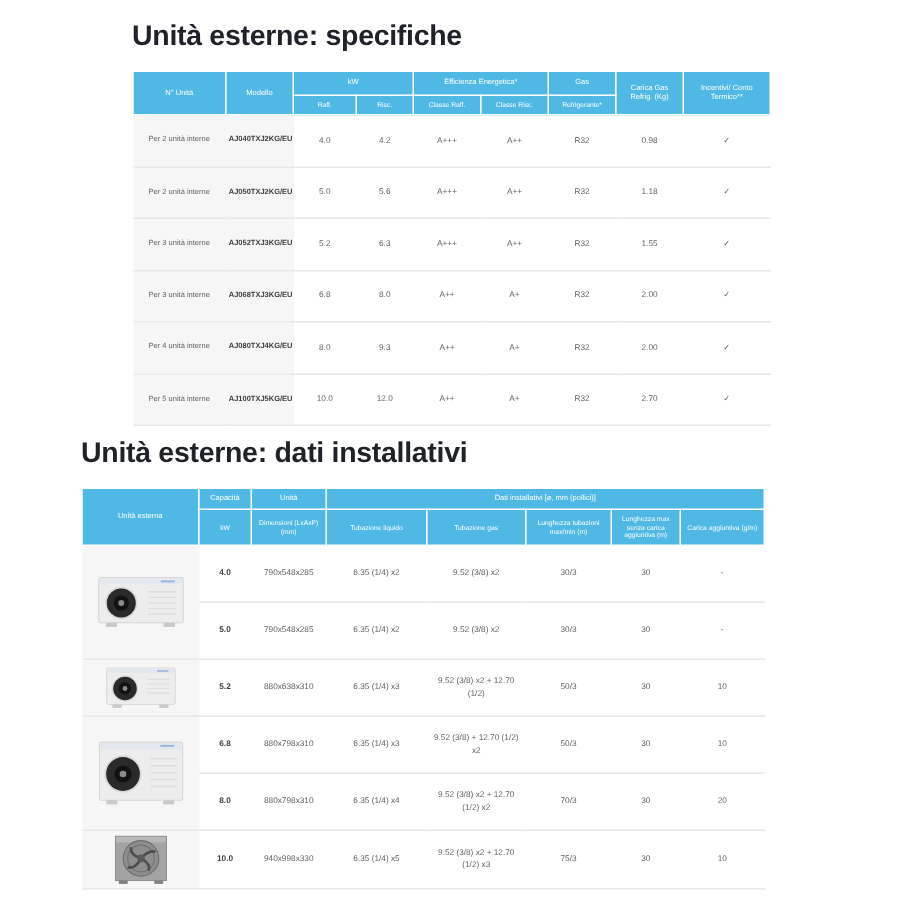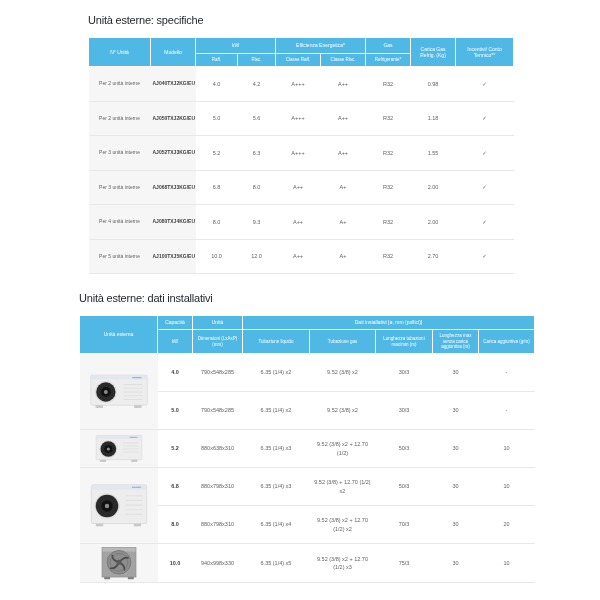--- a/index.html
+++ b/index.html
@@ -3,25 +3,25 @@
 <meta charset="utf-8">
 <style>
   html,body { margin:0; padding:0; }
   body {
     width:600px; height:600px; background:#ffffff;
     font-family:"Liberation Sans", sans-serif;
     position:relative; overflow:hidden;
   }
   .section { position:absolute; }
   #spec-section { left:88px; top:14px; width:425px; }
-  #install-section { left:79px; top:292px; width:455px; }
+  #install-section { left:54px; top:292px; width:455px; }
 
   h2.sec-title {
     margin:0 0 11px 0;
-    font-size:11px; font-weight:400; color:#1f2229;
+    font-size:19px; font-weight:700; color:#1f2229;
     letter-spacing:-0.2px;
   }
 
   table { border-collapse:collapse; table-layout:fixed; width:100%; border-bottom:1px solid #e8e8e8; }
   thead th {
     background:#4fb8e5; color:#ffffff; font-weight:400;
     border:1px solid #ffffff;
     text-align:center; vertical-align:middle;
     padding:1px 2px; line-height:1.25;
   }

